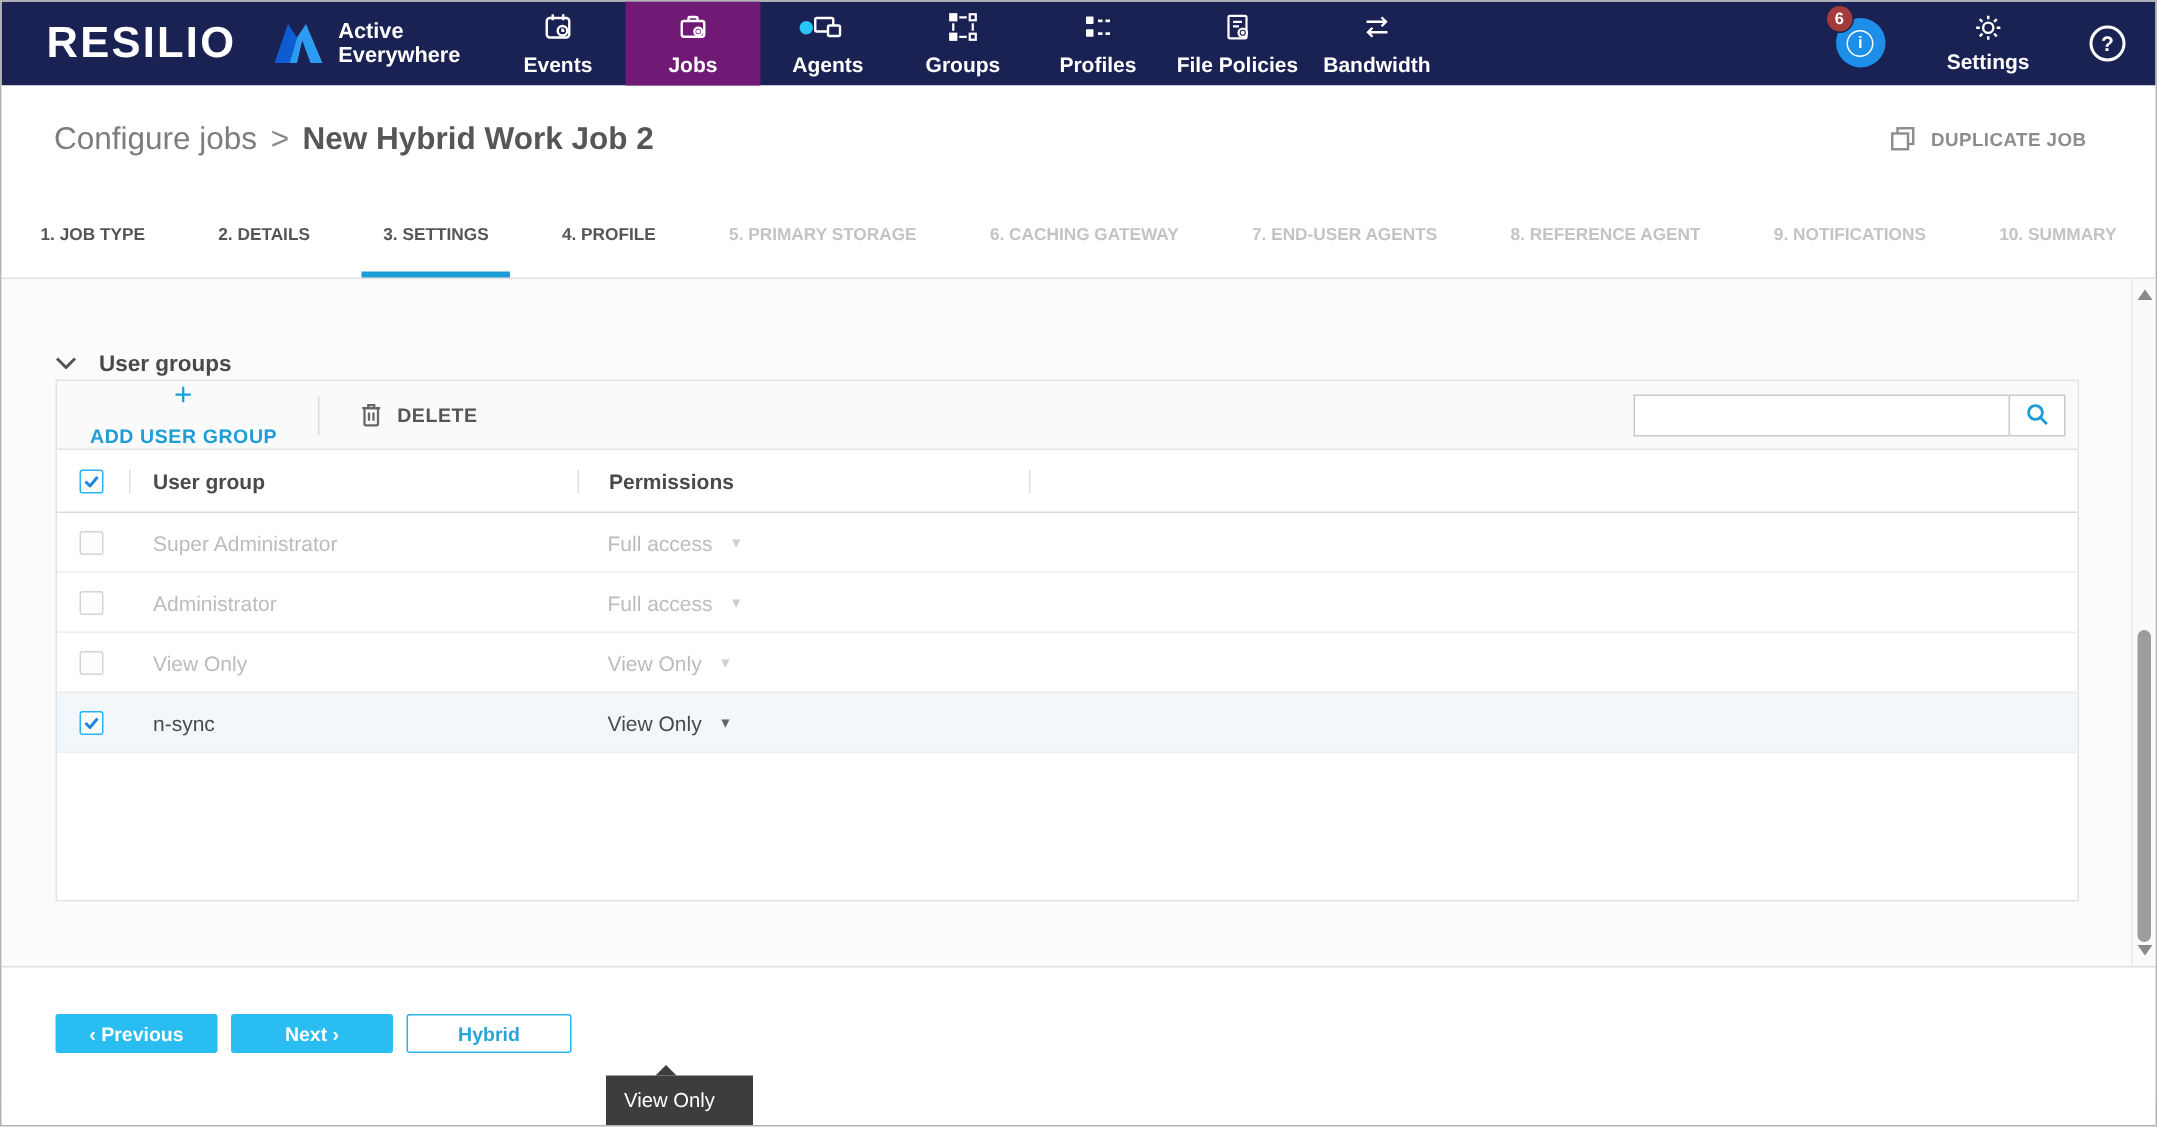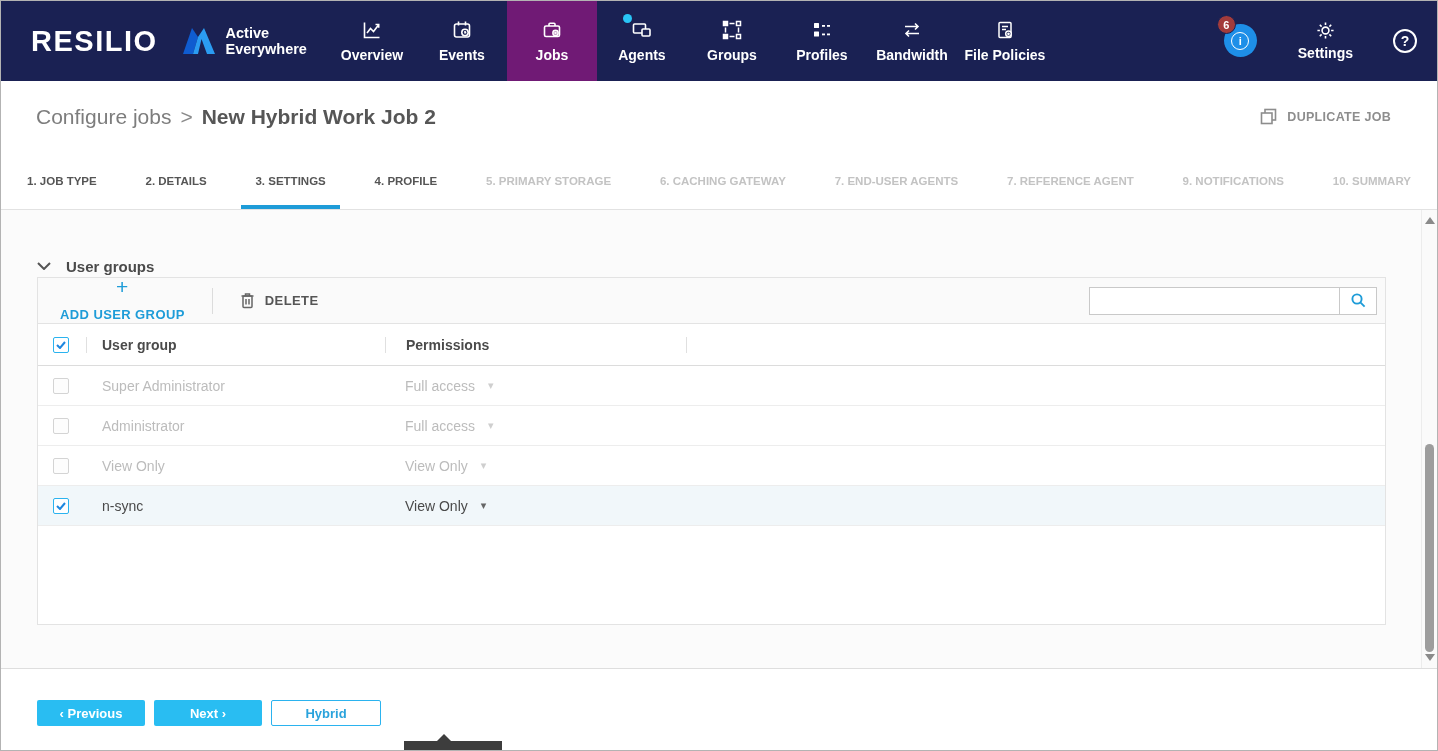--- a/index.html
+++ b/index.html
@@ -1,20 +1,20 @@
 <!DOCTYPE html>
 <html><head>
 <meta charset="utf-8">
 <style>
   * { box-sizing: border-box; margin: 0; padding: 0; }
   body { font-family: "Liberation Sans", sans-serif; background:#e8e8e8; }
   .page { position:relative; width:1438px; height:751px; background:#fff; border:1px solid #b3b3b3; overflow:hidden; }
 
   
-  .topnav { height:80px; background:#1a2153; display:flex; align-items:stretch; color:#fff; }
+  .topnav { height:56px; background:#1a2153; display:flex; align-items:stretch; color:#fff; }
   .logo-resilio { font-size:29px; font-weight:800; letter-spacing:1.5px; align-self:center; padding-left:30px; cursor:pointer; }
   .ae-logo { display:flex; align-items:center; gap:10px; margin-left:24px; cursor:pointer; }
   .ae-text { font-size:14.5px; font-weight:700; line-height:1.12; }
   .nav { display:flex; margin-left:20px; }
   .nav-item { width:90px; display:flex; flex-direction:column; align-items:center; justify-content:center; gap:7px; cursor:pointer; position:relative; font-size:14px; font-weight:600; text-align:center; }
   .nav-item.active { background:#701a75; }
   .nav-item .nav-icon { height:20px; display:flex; align-items:flex-end; }
   .nav-item.wide { width:96px; }
   .agents-dot { position:absolute; top:13px; left:calc(50% - 19px); width:9px; height:9px; border-radius:50%; background:#29c5f6; }
   .top-right { margin-left:auto; display:flex; align-items:center; gap:40px; padding-right:20px; }
@@ -110,30 +110,20 @@
       <span class="ae-text">
         <div>Active</div>
         <div>Everywhere</div>
       </span>
     </div>
 
     <nav class="nav">
       <div class="nav-item">
         <span class="nav-icon">
           <svg width="20" height="20" viewBox="0 0 20 20" fill="none" stroke="#fff" stroke-width="1.6">
-            <path d="M2.5 2.5v15h15"></path>
-              <polyline points="5,13 8.5,8.5 11.5,11.5 16.5,5"></polyline>
-              <path d="M13.5 4.5h3.2v3.2"></path>
-          </svg>
-        </span>
-        <span>Overview</span>
-      </div>
-      <div class="nav-item">
-        <span class="nav-icon">
-          <svg width="20" height="20" viewBox="0 0 20 20" fill="none" stroke="#fff" stroke-width="1.6">
             <rect x="2.5" y="4" width="15" height="13" rx="2"></rect>
               <path d="M6.5 1.5v4M13.5 1.5v4"></path>
             <circle cx="13" cy="12.5" r="3.2"></circle>
               <path d="M13 11v1.6h1.3"></path>
           </svg>
         </span>
         <span>Events</span>
       </div>
       <div class="nav-item active">
         <span class="nav-icon">
@@ -174,39 +164,39 @@
             <rect x="2" y="3" width="5" height="5" rx="0.5"></rect>
             <rect x="2" y="11.5" width="5" height="5" rx="0.5"></rect>
             <rect x="10" y="5" width="3" height="1.8"></rect>
               <rect x="15" y="5" width="3" height="1.8"></rect>
             <rect x="10" y="13.5" width="3" height="1.8"></rect>
               <rect x="15" y="13.5" width="3" height="1.8"></rect>
           </svg>
         </span>
         <span>Profiles</span>
       </div>
-      <div class="nav-item">
-        <span class="nav-icon">
-          <svg width="20" height="20" viewBox="0 0 20 20" fill="none" stroke="#fff" stroke-width="1.6">
-            <path d="M3 6.5h13M13 3.5l3 3-3 3"></path>
-            <path d="M17 13.5H4M7 10.5l-3 3 3 3"></path>
-          </svg>
-        </span>
-        <span>Bandwidth</span>
-      </div>
       <div class="nav-item wide">
         <span class="nav-icon">
           <svg width="20" height="20" viewBox="0 0 20 20" fill="none" stroke="#fff" stroke-width="1.5">
             <rect x="4" y="2.5" width="12" height="15" rx="1"></rect>
             <path d="M7 6.5h6M7 9.5h4"></path>
             <circle cx="13.5" cy="13.8" r="2.8" fill="#1a2153"></circle>
             <circle cx="13.5" cy="13.8" r="0.6" fill="#fff"></circle>
           </svg>
         </span>
         <span>File Policies</span>
+      </div>
+      <div class="nav-item">
+        <span class="nav-icon">
+          <svg width="20" height="20" viewBox="0 0 20 20" fill="none" stroke="#fff" stroke-width="1.6">
+            <path d="M3 6.5h13M13 3.5l3 3-3 3"></path>
+            <path d="M17 13.5H4M7 10.5l-3 3 3 3"></path>
+          </svg>
+        </span>
+        <span>Bandwidth</span>
       </div>
     </nav>
 
     <div class="top-right">
       <div class="notif">
         <div class="notif-circle">
           <div class="notif-inner">i</div>
         </div>
         <div class="badge">6</div>
       </div>
@@ -241,21 +231,21 @@
   </div>
 
   <div class="tabs-bar">
     <div class="wtab">1. JOB TYPE</div>
     <div class="wtab">2. DETAILS</div>
     <div class="wtab active">3. SETTINGS</div>
     <div class="wtab">4. PROFILE</div>
     <div class="wtab disabled">5. PRIMARY STORAGE</div>
     <div class="wtab disabled">6. CACHING GATEWAY</div>
     <div class="wtab disabled">7. END-USER AGENTS</div>
-    <div class="wtab disabled">7. REFERENCE AGENT</div>
+    <div class="wtab disabled">8. REFERENCE AGENT</div>
     <div class="wtab disabled">9. NOTIFICATIONS</div>
     <div class="wtab disabled">10. SUMMARY</div>
   </div>
 
   <div class="content">
     <div class="content-inner">
 
       <div class="section-header">
         <span>
           <svg width="14" height="8" viewBox="0 0 14 8" fill="none" stroke="#555" stroke-width="2">

